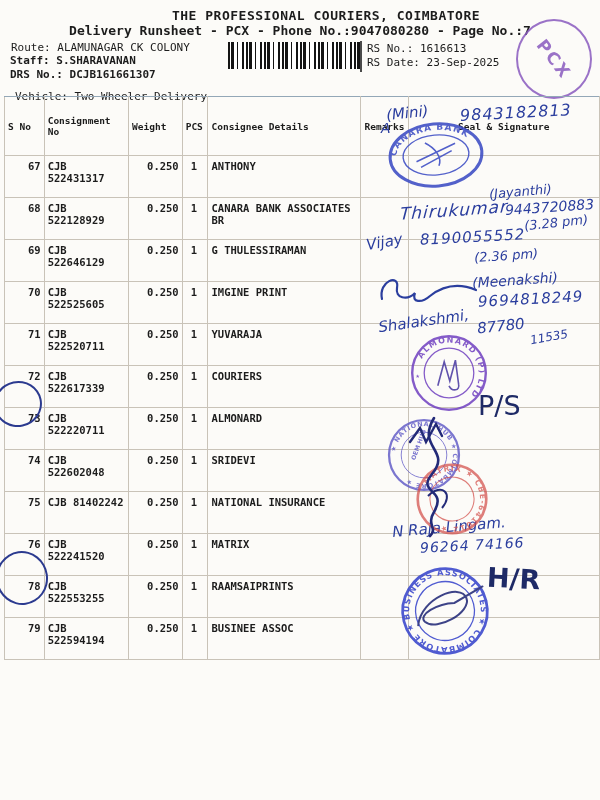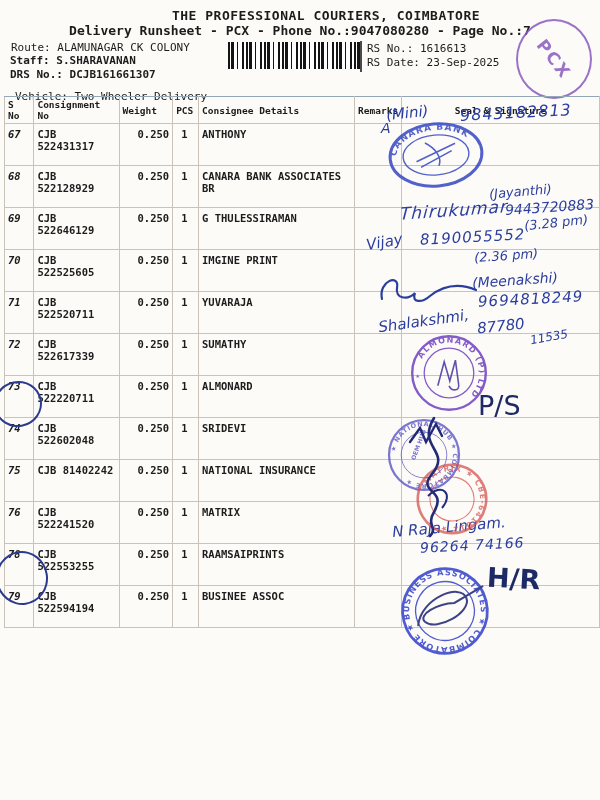--- a/index.html
+++ b/index.html
@@ -19,26 +19,26 @@
   .rsbox{left:360px;top:41px;border-left:2px solid #4a4a4a;padding:1px 0 2px 5px;font-size:11px;line-height:14px;}
 
   .pcx-stamp{left:516px;top:19px;width:72px;height:76px;border:2.5px solid #8a5bbf;border-radius:50%;
     display:flex;align-items:center;justify-content:center;opacity:.85;}
   .pcx-stamp span{transform:rotate(52deg);font-size:17px;font-weight:bold;color:#8a5bbf;letter-spacing:2px;
     font-family:"DejaVu Sans",sans-serif;}
 
   
   table.runsheet{position:absolute;left:4px;top:96px;border-collapse:collapse;table-layout:fixed;}
   .runsheet th,.runsheet td{border:1px solid #c9c3b8;overflow:hidden;}
-  .runsheet th{font-size:9.5px;font-weight:bold;text-align:left;padding:2px 3px;height:11px;border-top:1.5px solid #93a7b7;margin-left:28px;}
+  .runsheet th{font-size:9.5px;font-weight:bold;text-align:left;padding:18px 3px;height:11px;border-top:1.5px solid #93a7b7;margin-left:28px;}
   .runsheet td{font-size:10.5px;font-weight:bold;vertical-align:top;padding:4px 3px 0 3px;height:37px;}
   .col-sno{width:30px;} .col-con{width:86px;} .col-wt{width:38px;} .col-pcs{width:26px;}
   .col-cons{width:160px;} .col-rem{width:46px;} .col-seal{width:206px;}
   th.h-seal{text-align:center;}
-  td.c-sno{padding-left:3px;font-style:italic;} td.c-wt{padding-left:18px;} td.c-pcs{padding-left:8px;}
+  td.c-sno{padding-left:23px;} td.c-wt{padding-left:18px;} td.c-pcs{padding-left:8px;}
 
   
   .hand{position:absolute;font-family:"DejaVu Sans",sans-serif;font-style:italic;color:#2b3e9e;white-space:nowrap;}
   .a-mini{left:386px;top:104px;font-size:15px;transform:rotate(-6deg);}
   .a-ph67{left:460px;top:103px;font-size:16px;transform:rotate(-3deg);letter-spacing:1px;}
   .a-letA{left:381px;top:120px;font-size:14px;}
   .a-jay{left:489px;top:184px;font-size:13px;transform:rotate(-5deg);}
   .a-sg69{left:400px;top:200px;font-size:17px;transform:rotate(-4deg) skewX(-8deg);letter-spacing:1px;}
   .a-ph69{left:505px;top:199px;font-size:14px;transform:rotate(-4deg);}
   .a-tm69{left:524px;top:215px;font-size:13px;transform:rotate(-6deg);}
@@ -153,21 +153,21 @@
         <td class="c-pcs">1</td>
         <td>YUVARAJA</td>
         <td></td>
         <td></td>
       </tr>
       <tr>
         <td class="c-sno">72</td>
         <td>CJB 522617339</td>
         <td class="c-wt">0.250</td>
         <td class="c-pcs">1</td>
-        <td>SUMATHY</td>
+        <td>COURIERS</td>
         <td></td>
         <td></td>
       </tr>
       <tr>
         <td class="c-sno">73</td>
         <td>CJB 522220711</td>
         <td class="c-wt">0.250</td>
         <td class="c-pcs">1</td>
         <td>ALMONARD</td>
         <td></td>

